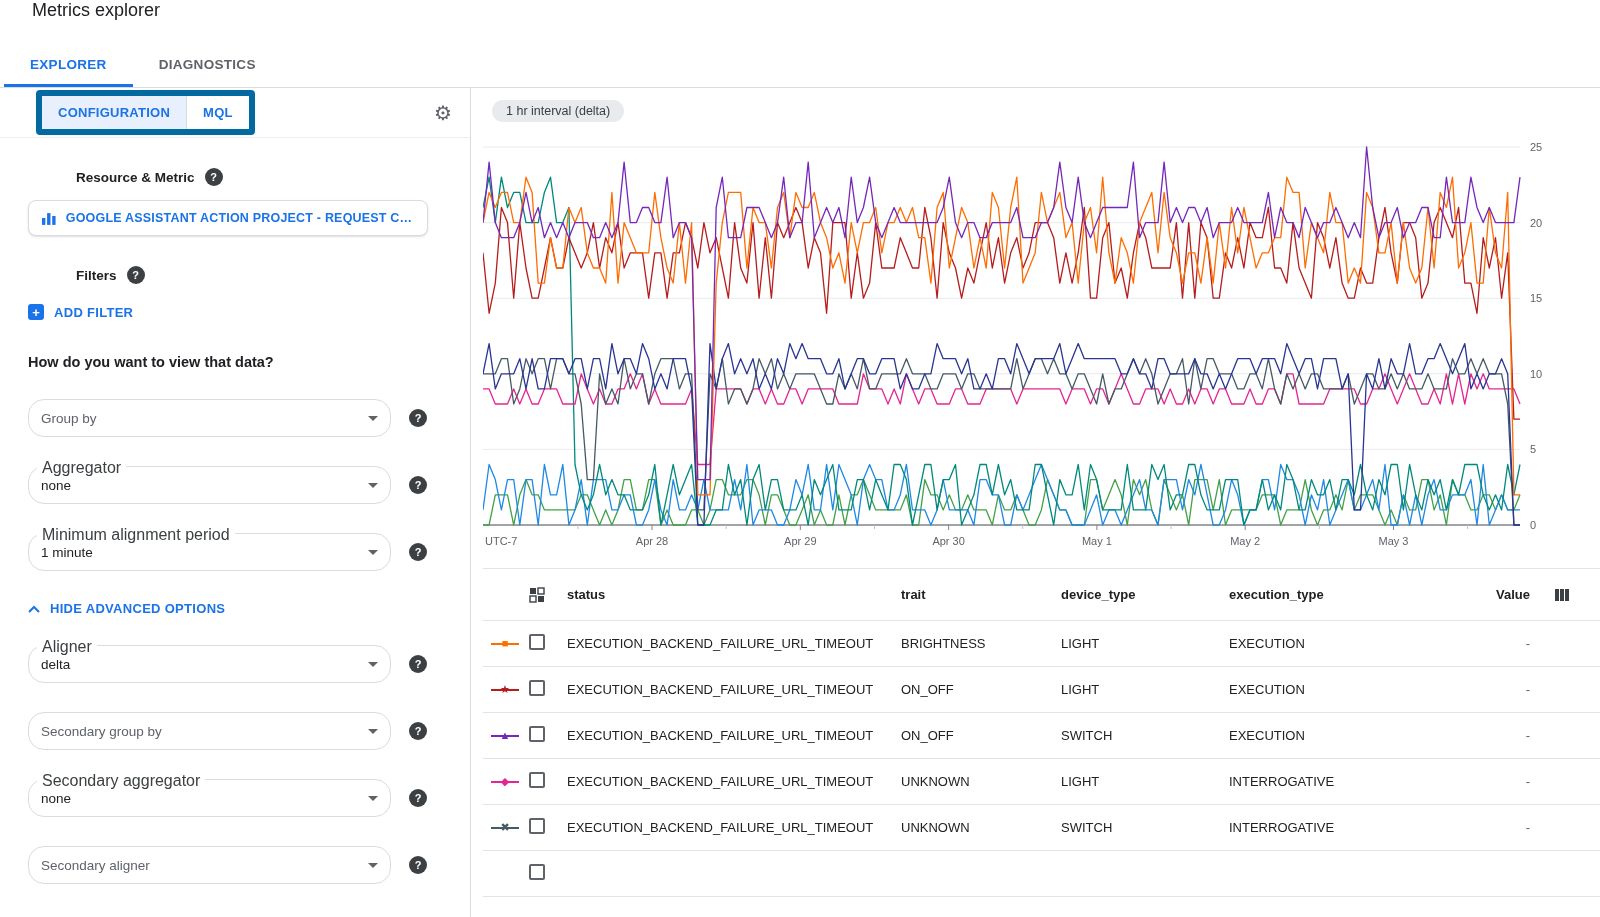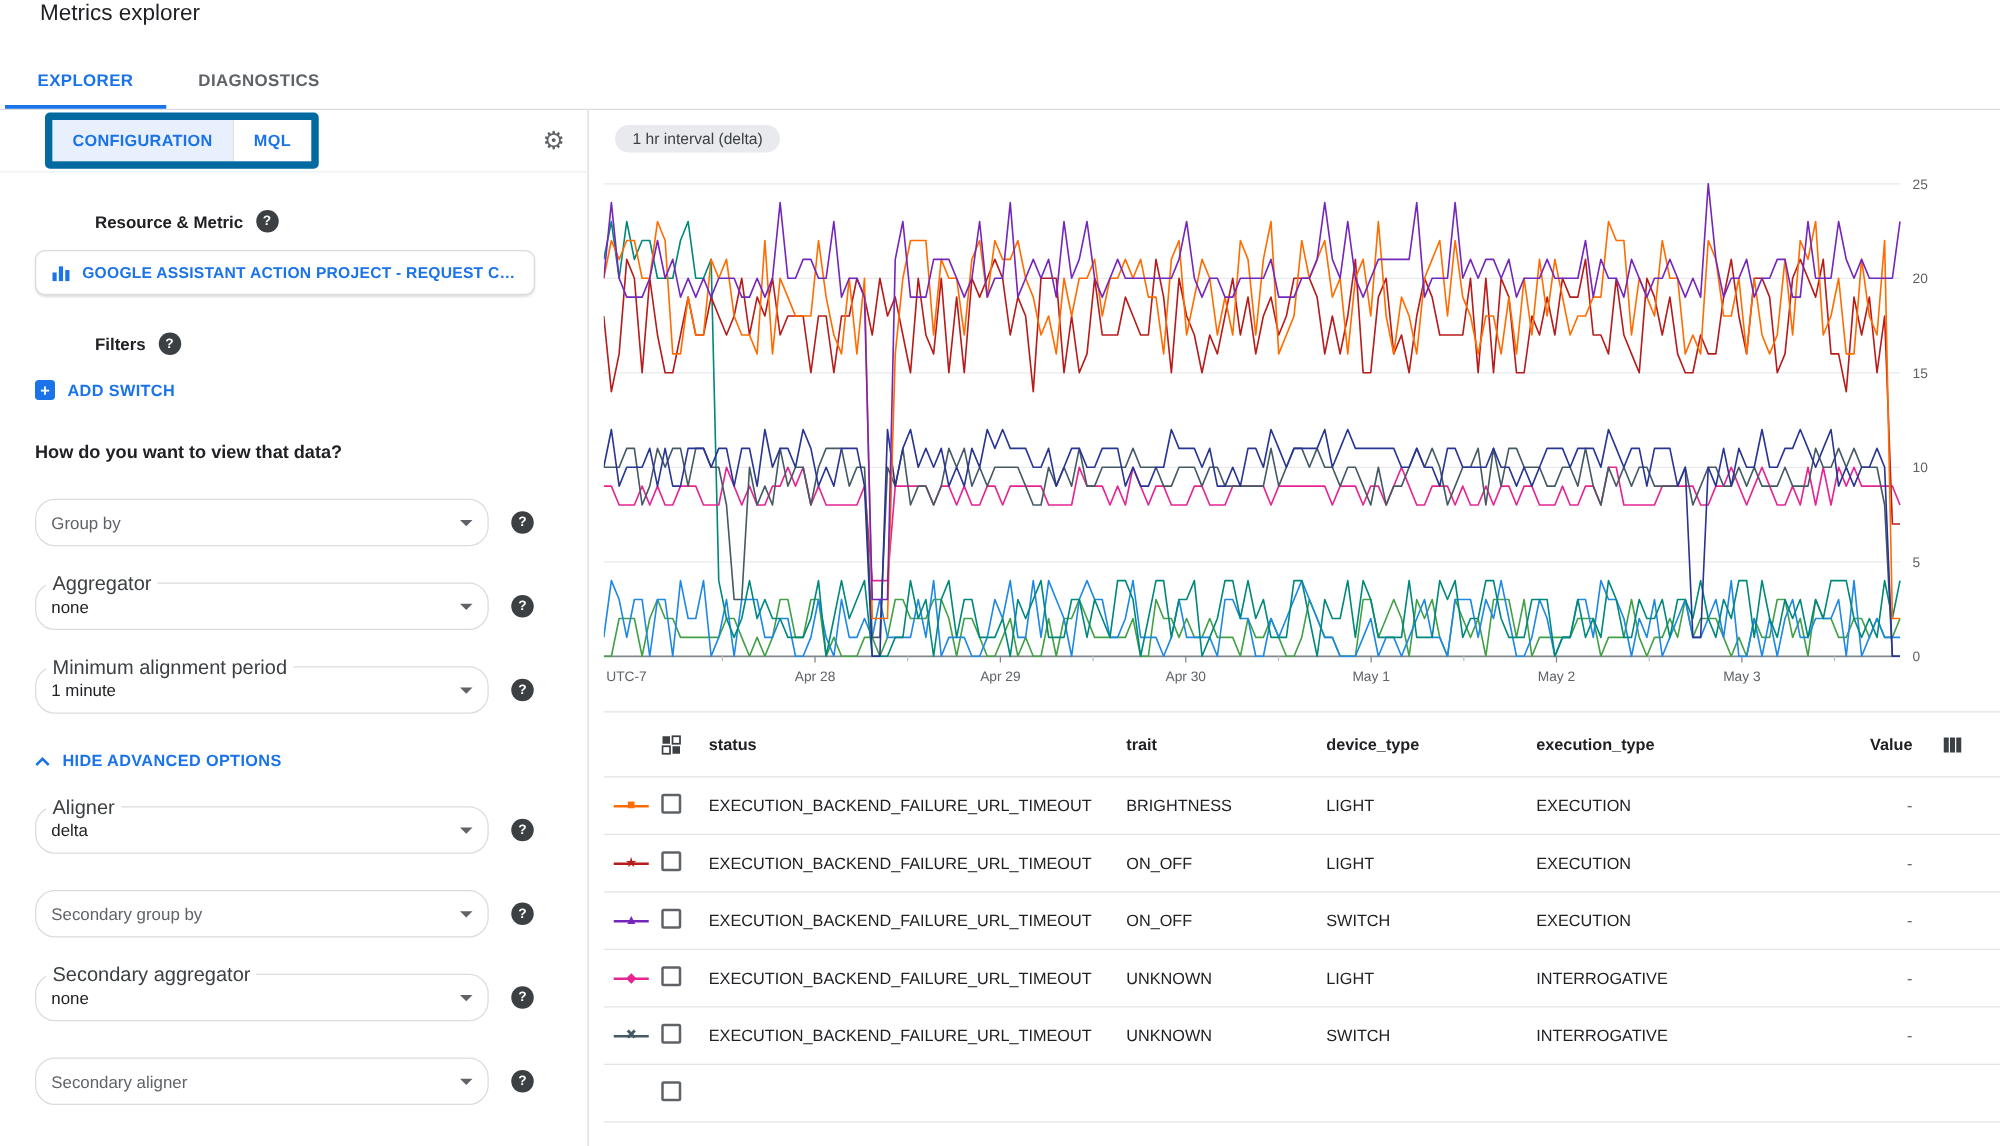--- a/index.html
+++ b/index.html
@@ -143,21 +143,21 @@
         <span>GOOGLE ASSISTANT ACTION PROJECT - REQUEST CO...</span>
       </div>
 
       <div class="label-row mt-30">
         <span class="section-label">Filters</span>
         <span class="help">?</span>
       </div>
 
       <div class="add-filter mt-20">
         <span class="plus-box">+</span>
-        <span class="blue-link">ADD SWITCH</span>
+        <span class="blue-link">ADD FILTER</span>
       </div>
 
       <div class="question">How do you want to view that data?</div>
 
       <div class="field-row">
         <div class="dropdown">
           <span class="ph">Group by</span>
           <span class="caret"></span>
         </div>
         <span class="help">?</span>

